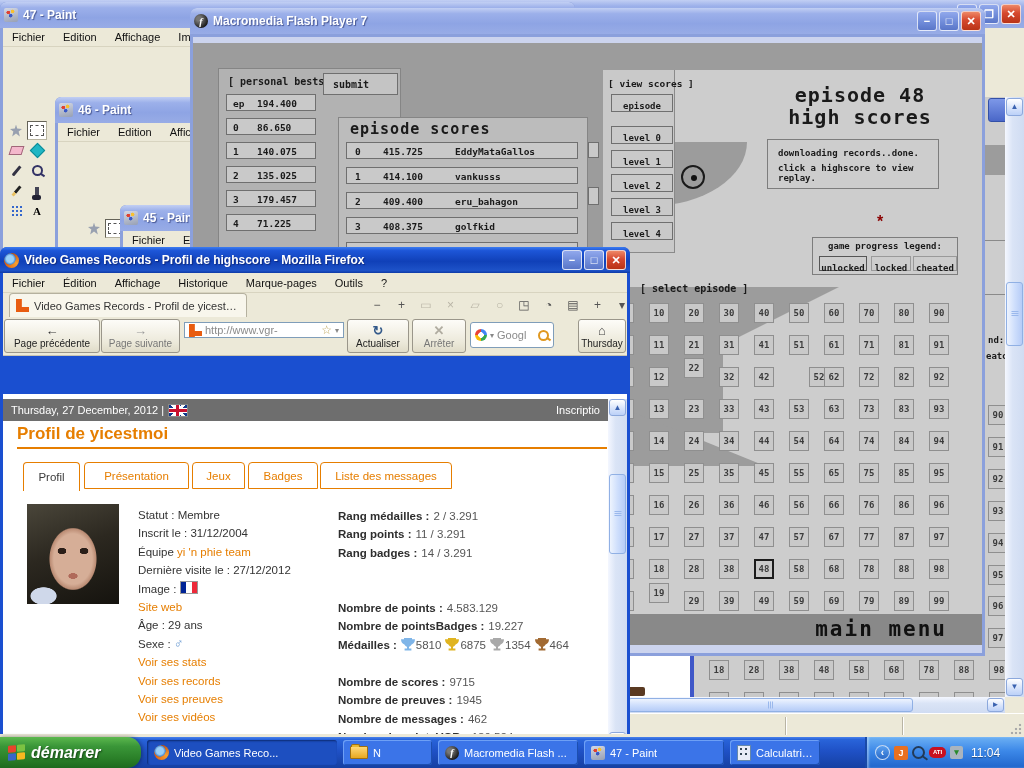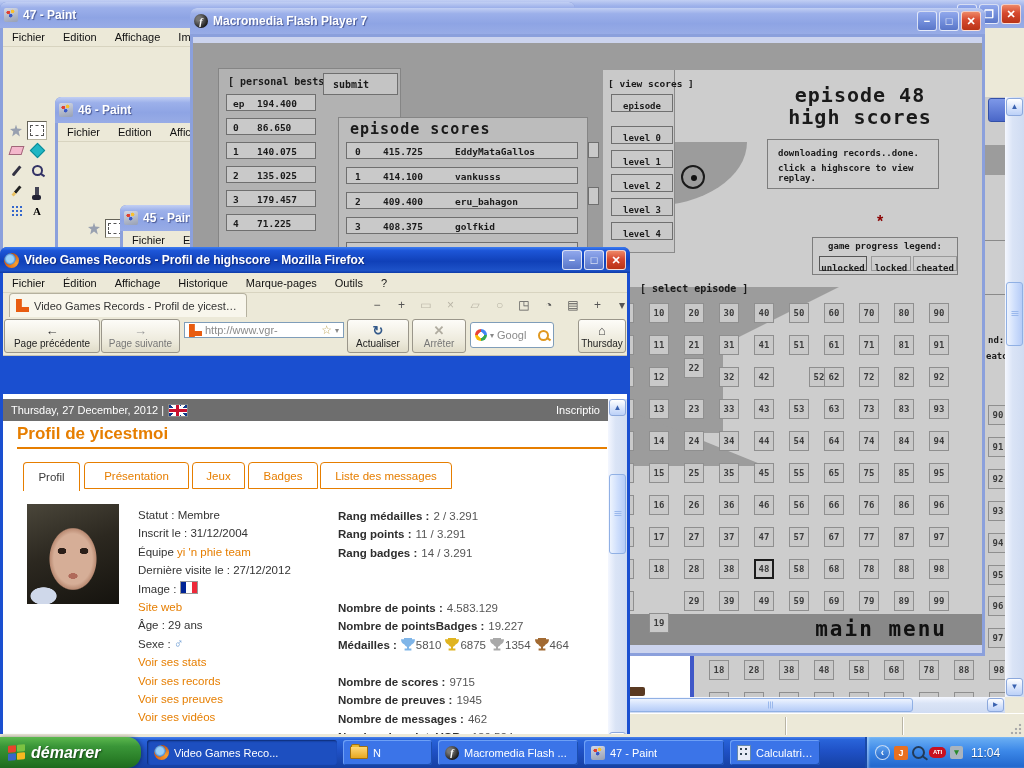--- a/index.html
+++ b/index.html
@@ -418,21 +418,21 @@
       <div class="box" style="left: 421px; top: 214px; width: 62px; height: 18px; text-align: center;"><span class="pxf" style="font-size: 9px; line-height: 16px;">level 4</span></div>
       <div class="gcell" style="left: 459px; top: 295px;">10</div>
       <div class="gcell" style="left: 459px; top: 327px;">11</div>
       <div class="gcell" style="left: 459px; top: 359px;">12</div>
       <div class="gcell" style="left: 459px; top: 391px;">13</div>
       <div class="gcell" style="left: 459px; top: 423px;">14</div>
       <div class="gcell" style="left: 459px; top: 455px;">15</div>
       <div class="gcell" style="left: 459px; top: 487px;">16</div>
       <div class="gcell" style="left: 459px; top: 519px;">17</div>
       <div class="gcell" style="left: 459px; top: 551px;">18</div>
-      <div class="gcell" style="left: 459px; top: 605px;">19</div>
+      <div class="gcell" style="left: 459px; top: 575px;">19</div>
       <div class="gcell" style="left: 494px; top: 295px;">20</div>
       <div class="gcell" style="left: 494px; top: 327px;">21</div>
       <div class="gcell" style="left: 494px; top: 350px;">22</div>
       <div class="gcell" style="left: 494px; top: 391px; text-align: center;">23</div>
       <div class="gcell" style="left: 494px; top: 423px;">24</div>
       <div class="gcell" style="left: 494px; top: 455px;">25</div>
       <div class="gcell" style="left: 494px; top: 487px;">26</div>
       <div class="gcell" style="left: 494px; top: 519px;">27</div>
       <div class="gcell" style="left: 494px; top: 551px;">28</div>
       <div class="gcell" style="left: 494px; top: 583px;">29</div>

